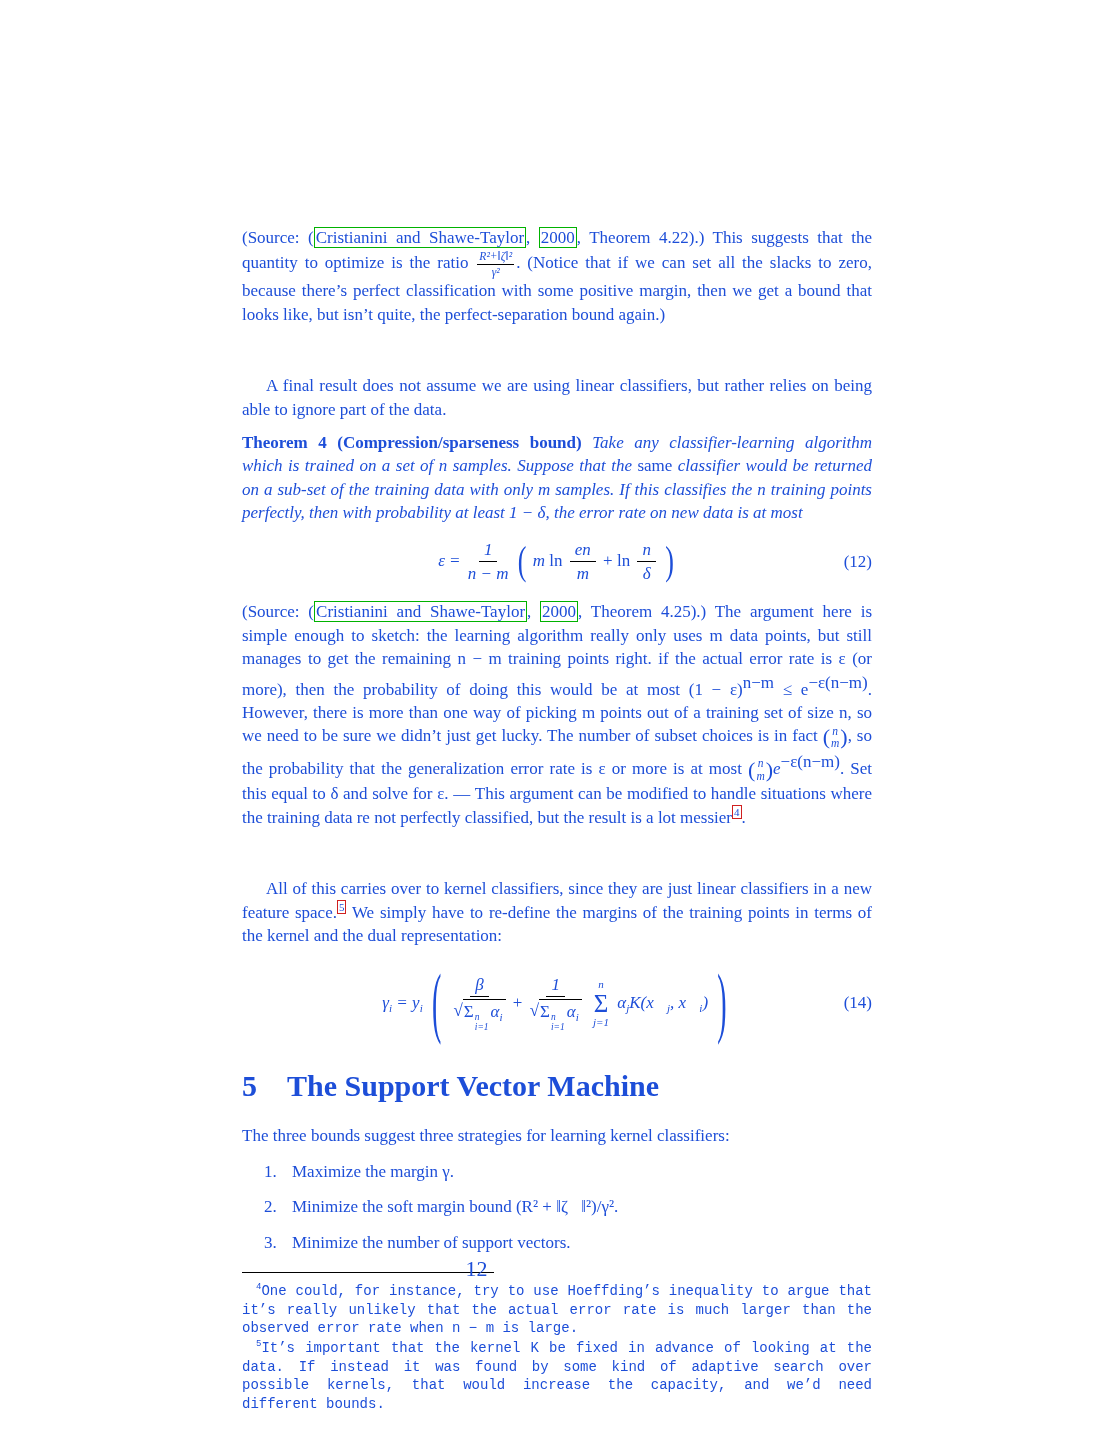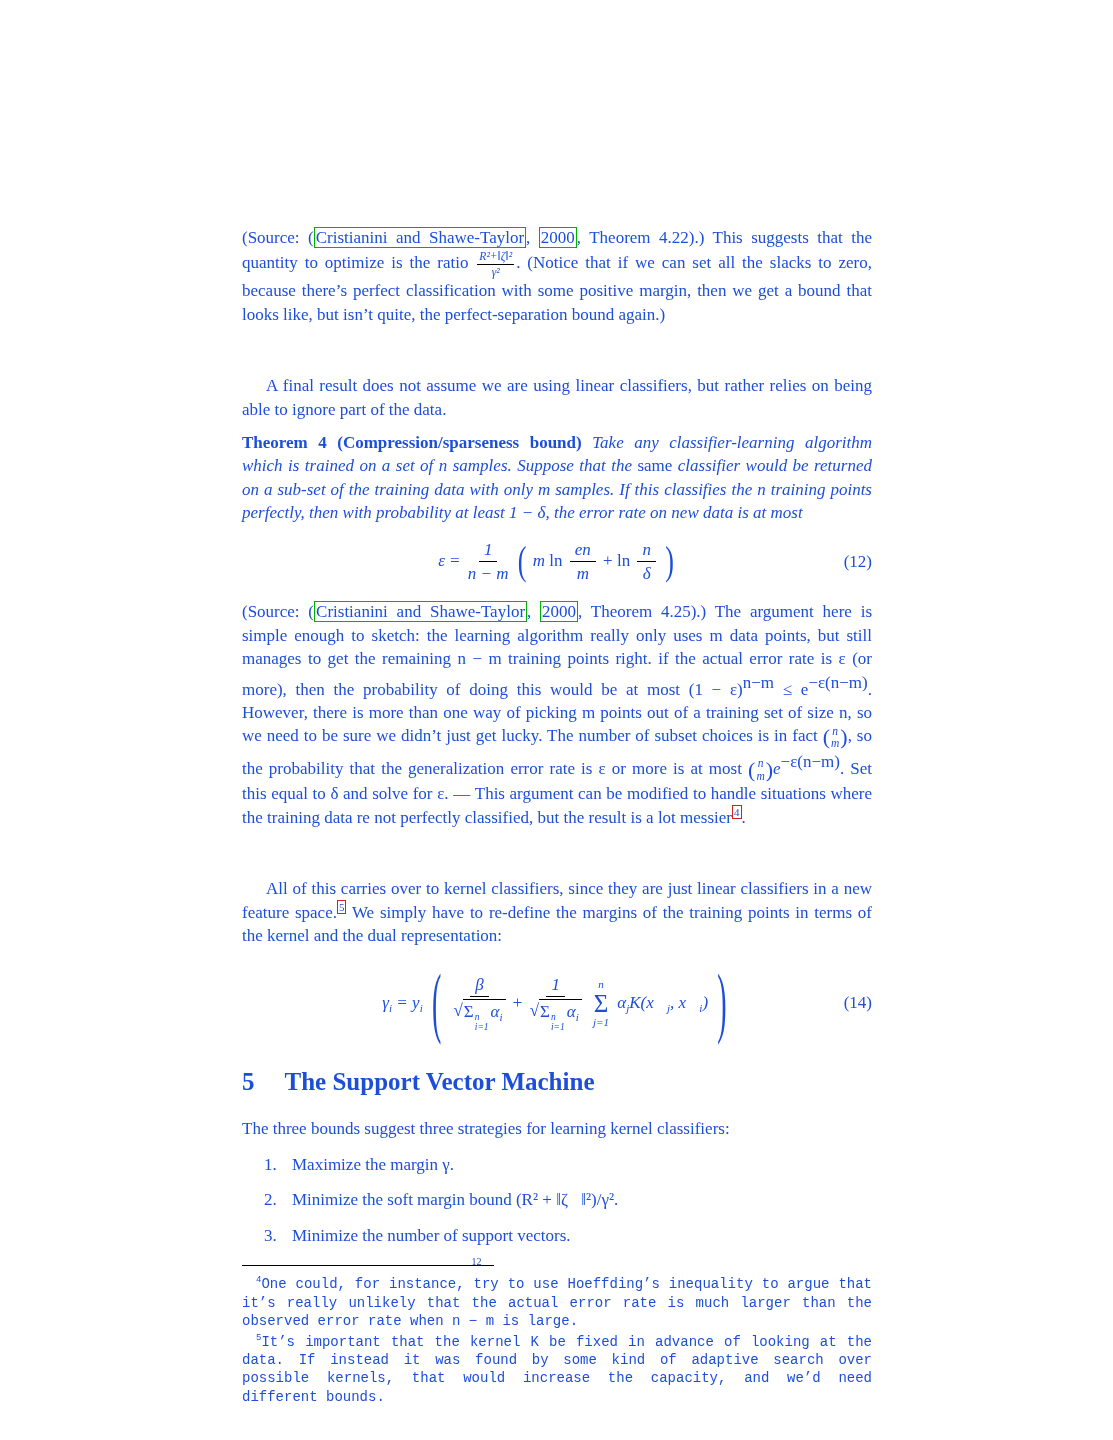--- a/index.html
+++ b/index.html
@@ -73,34 +73,34 @@
     display:inline-flex; flex-direction:column; align-items:center;
     font-size:11.5px; line-height:1.1; font-style:italic; padding:0 1px;
   }
 
   .ifrac {
     display:inline-flex; flex-direction:column; align-items:center;
     vertical-align:middle; font-size:11.5px; line-height:1.25; font-style:italic; margin:0 2px;
   }
   .ifrac .inum { border-bottom:1px solid #000; padding:0 2px; }
 
-  .section-heading { margin:32px 0 18px; font-size:25px; font-weight:700; text-align:left; }
+  .section-heading { margin:32px 0 18px; font-size:30px; font-weight:700; text-align:left; }
   .sec-num { margin-right:30px; }
 
   .olist { margin:10px 0 4px; }
   .li { display:flex; margin:12px 0; padding-left:22px; }
   .li-num { width:28px; flex:none; }
   .li-text { flex:1; }
 
   .footnotes { margin-top:18px; }
   .fnrule { width:252px; border-top:1px solid #000; margin-bottom:9px; }
   .footnote { font-size:14px; line-height:1.32; text-align:justify; text-indent:14px; margin:2px 0;font-family:Liberation Mono, monospace; }
   .fnmark { font-size:9px; font-style:normal; }
 
-  .pageno { position:absolute; top:1256px; left:0; width:100%; text-align:center; font-size:10px; }
+  .pageno { position:absolute; top:1256px; left:0; width:100%; text-align:center; font-size:22px; }
 </style>
 </head>
 <body>
 
 <div class="page">
   <div class="content">
 
     <p class="para"><span>(Source: (</span><span class="citelink">Cristianini and Shawe-Taylor</span><span>, </span><span class="citelink">2000</span><span>, Theorem 4.22).) This suggests that the quantity to optimize is the ratio </span><span class="ifrac">
           <span class="inum">R²+‖ζ‖²</span>
           <span class="iden">γ²</span>

